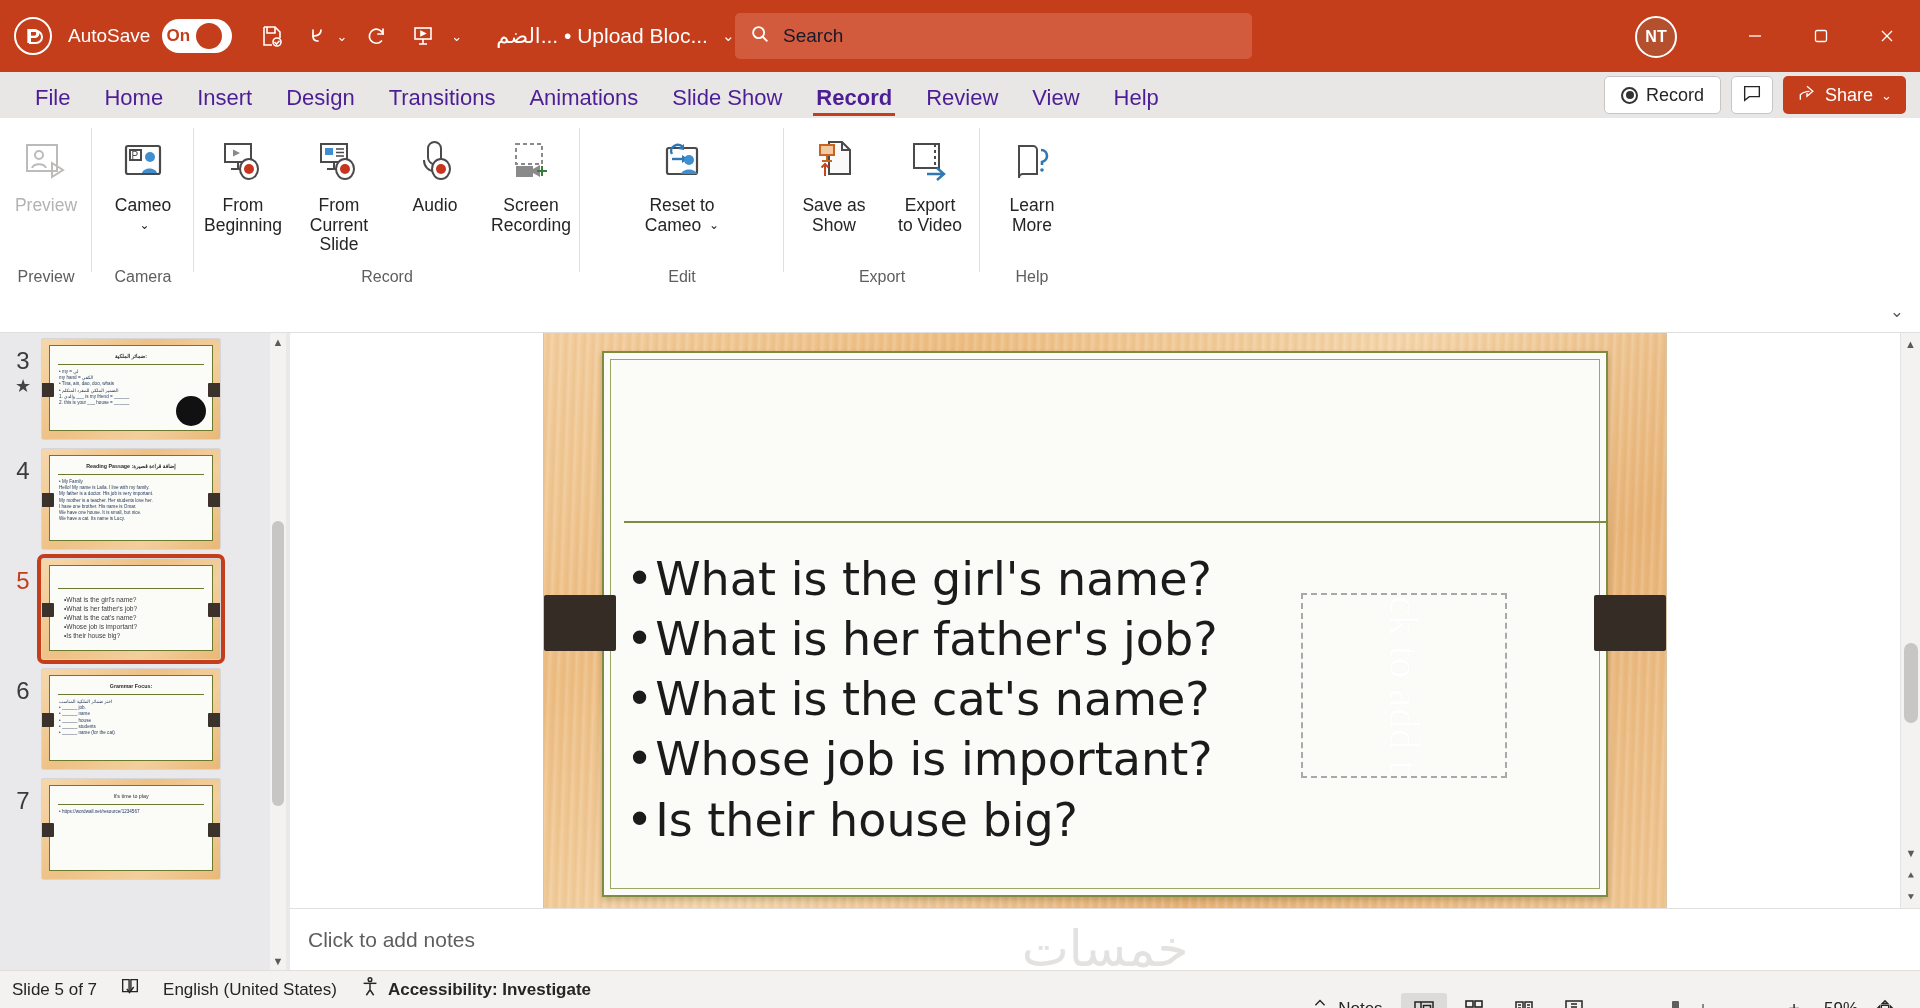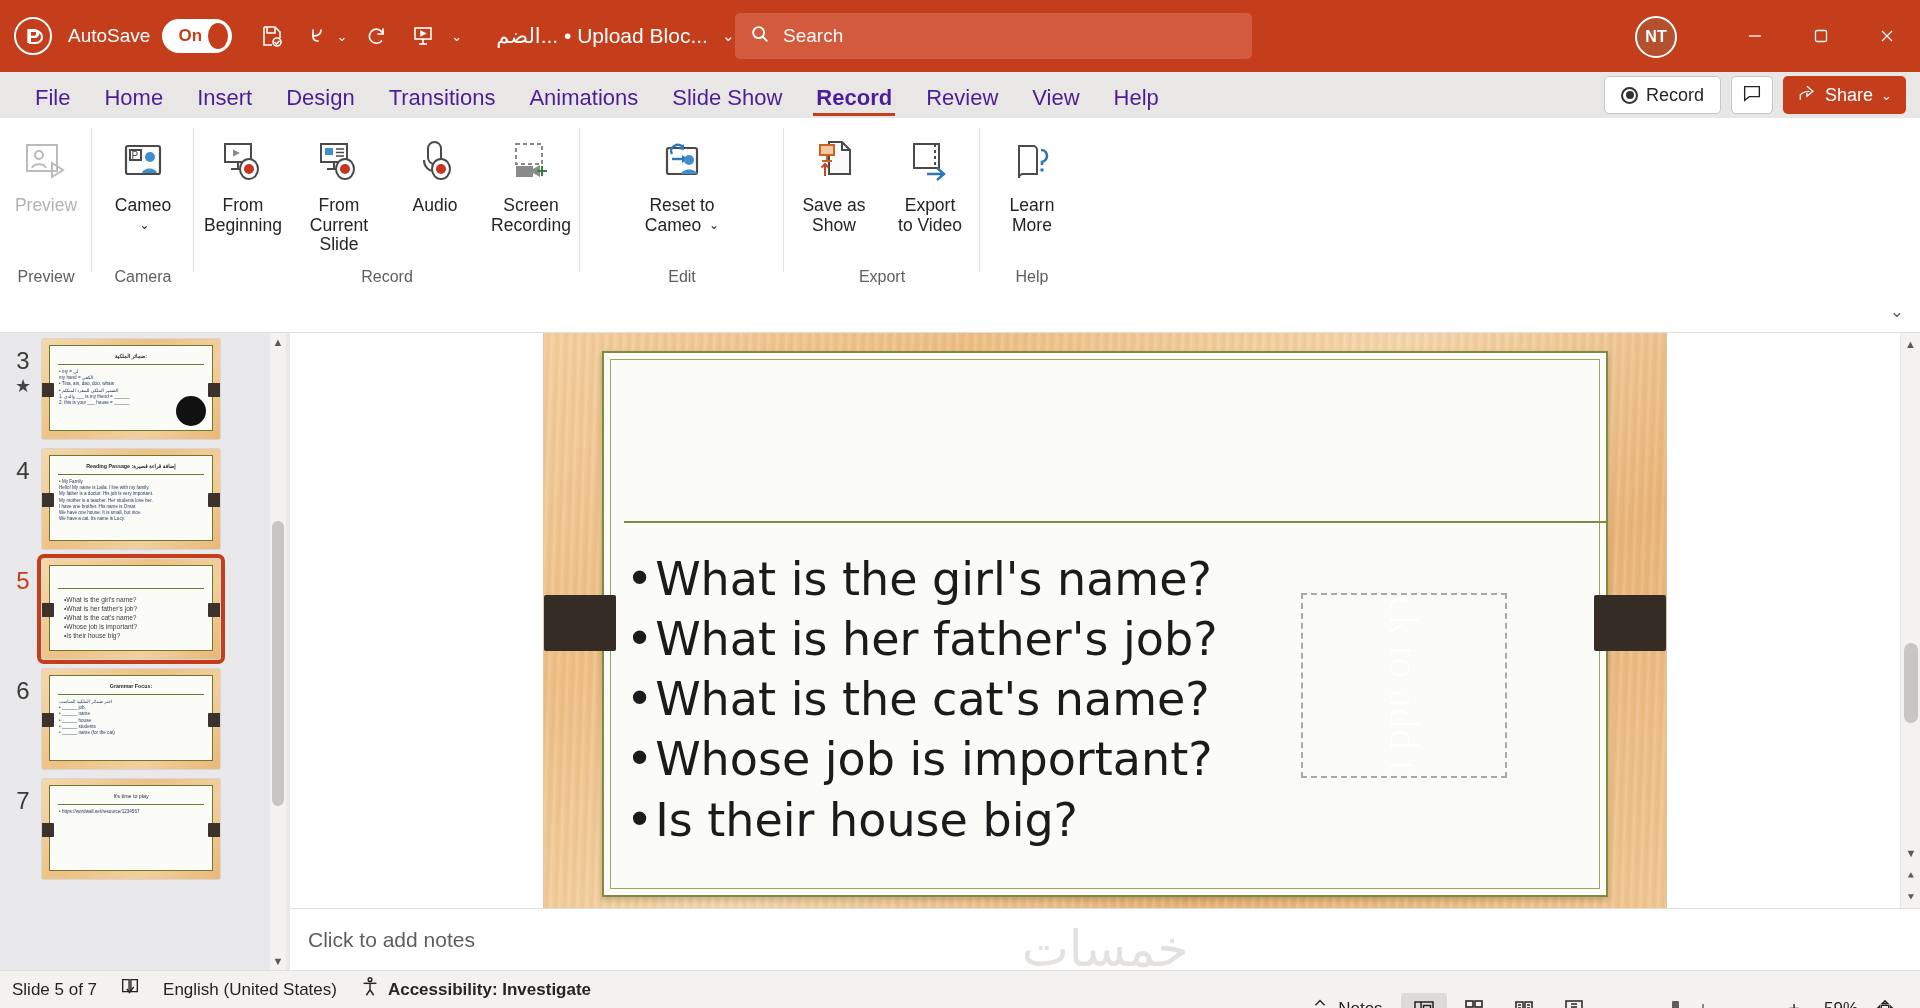--- a/index.html
+++ b/index.html
@@ -39,21 +39,21 @@
   .autosave-label {
     color: #fff; font-size: 19px; margin-right: 12px;
   }
   .toggle {
     width: 70px; height: 34px; border-radius: 17px;
     background: #fff;
     display: flex; align-items: center;
     padding: 0 4px;
     margin-right: 18px;
   }
-  .toggle .lbl { color: #c43e1c; font-size: 17px; font-weight: 600; margin-left: 12px; text-align: right; }
+  .toggle .lbl { color: #c43e1c; font-size: 17px; font-weight: 600; margin-left: 0; text-align: right; }
   .toggle .knob { width: 26px; height: 26px; border-radius: 50%; background: #c43e1c; margin-left: 6px; }
   .tb-icon {
     width: 44px; height: 44px;
     display: flex; align-items: center; justify-content: center;
     color: #fff;
     border-radius: 4px;
     margin-right: 2px;
   }
   .tb-icon svg { display: block; }
   .caret-sm { font-size: 13px; color:#fff; margin-left:-6px; margin-right:8px; }
@@ -66,21 +66,21 @@
   .searchbox {
     position: absolute;
     left: 735px; top: 13px;
     width: 517px; height: 46px;
     background: #d35b3d;
     border-radius: 5px;
     display: flex; align-items: center;
     padding: 0 14px;
   }
   .searchbox .s-ico { color: #fff; margin-right: 12px; }
-  .searchbox .s-txt { color: #ffffff; font-size: 19px; opacity: .97; }
+  .searchbox .s-txt { color: #0f172a; font-size: 19px; opacity: .97; }
   .avatar {
     position: absolute; right: 243px; top: 16px;
     width: 42px; height: 42px; border-radius: 50%;
     background: #b5502e; border: 2px solid #ffffff;
     color: #fff; font-size: 16px; font-weight: 600;
     display: flex; align-items: center; justify-content: center;
   }
   .wincontrols { position: absolute; right: 0; top: 0; height: 72px; display: flex; }
   .wc { width: 66px; height: 72px; display: flex; align-items: center; justify-content: center; color: #fff; }
 

